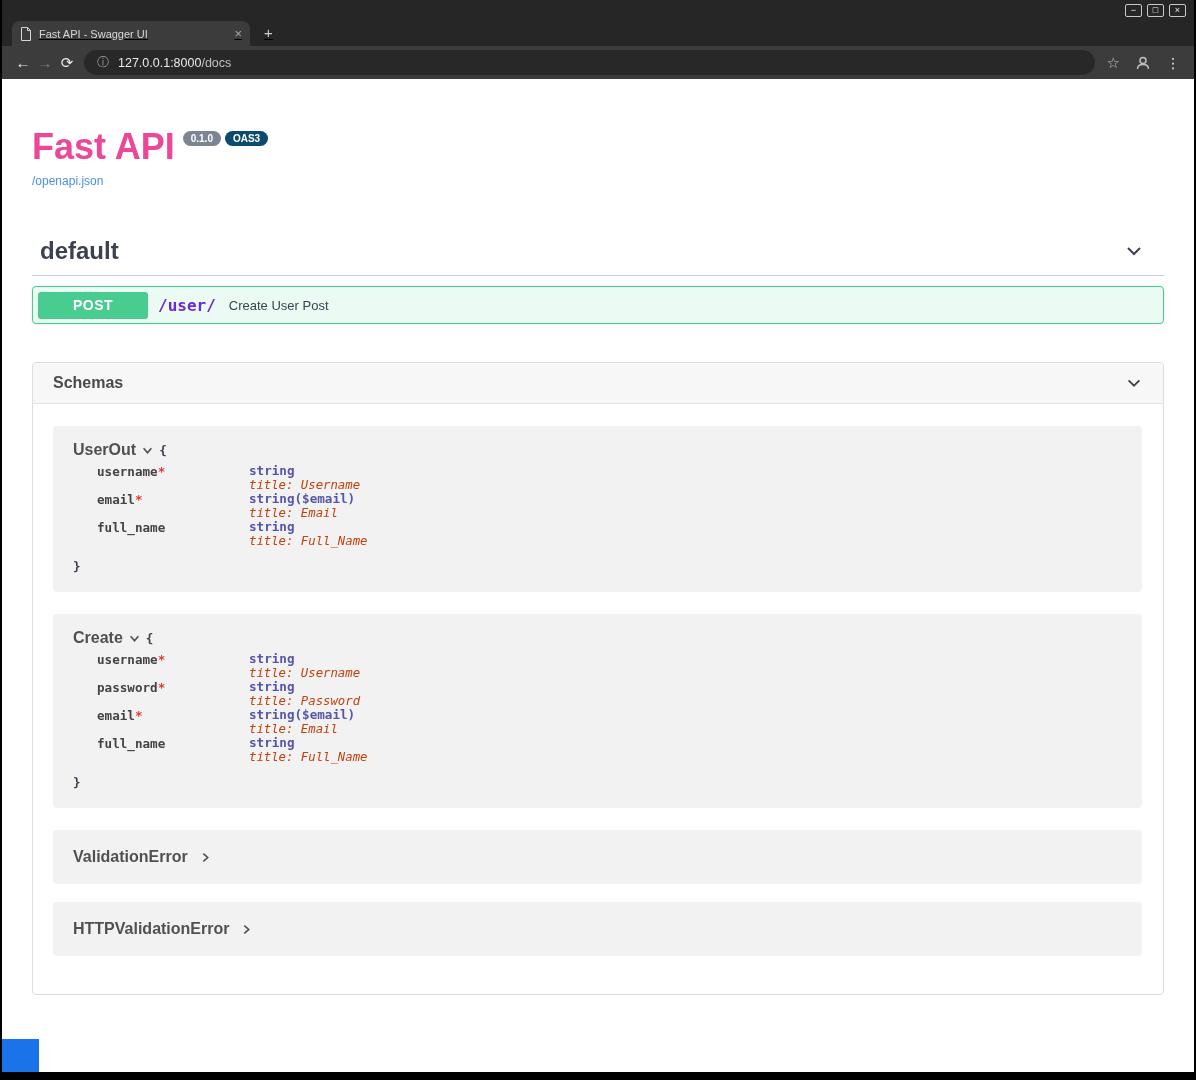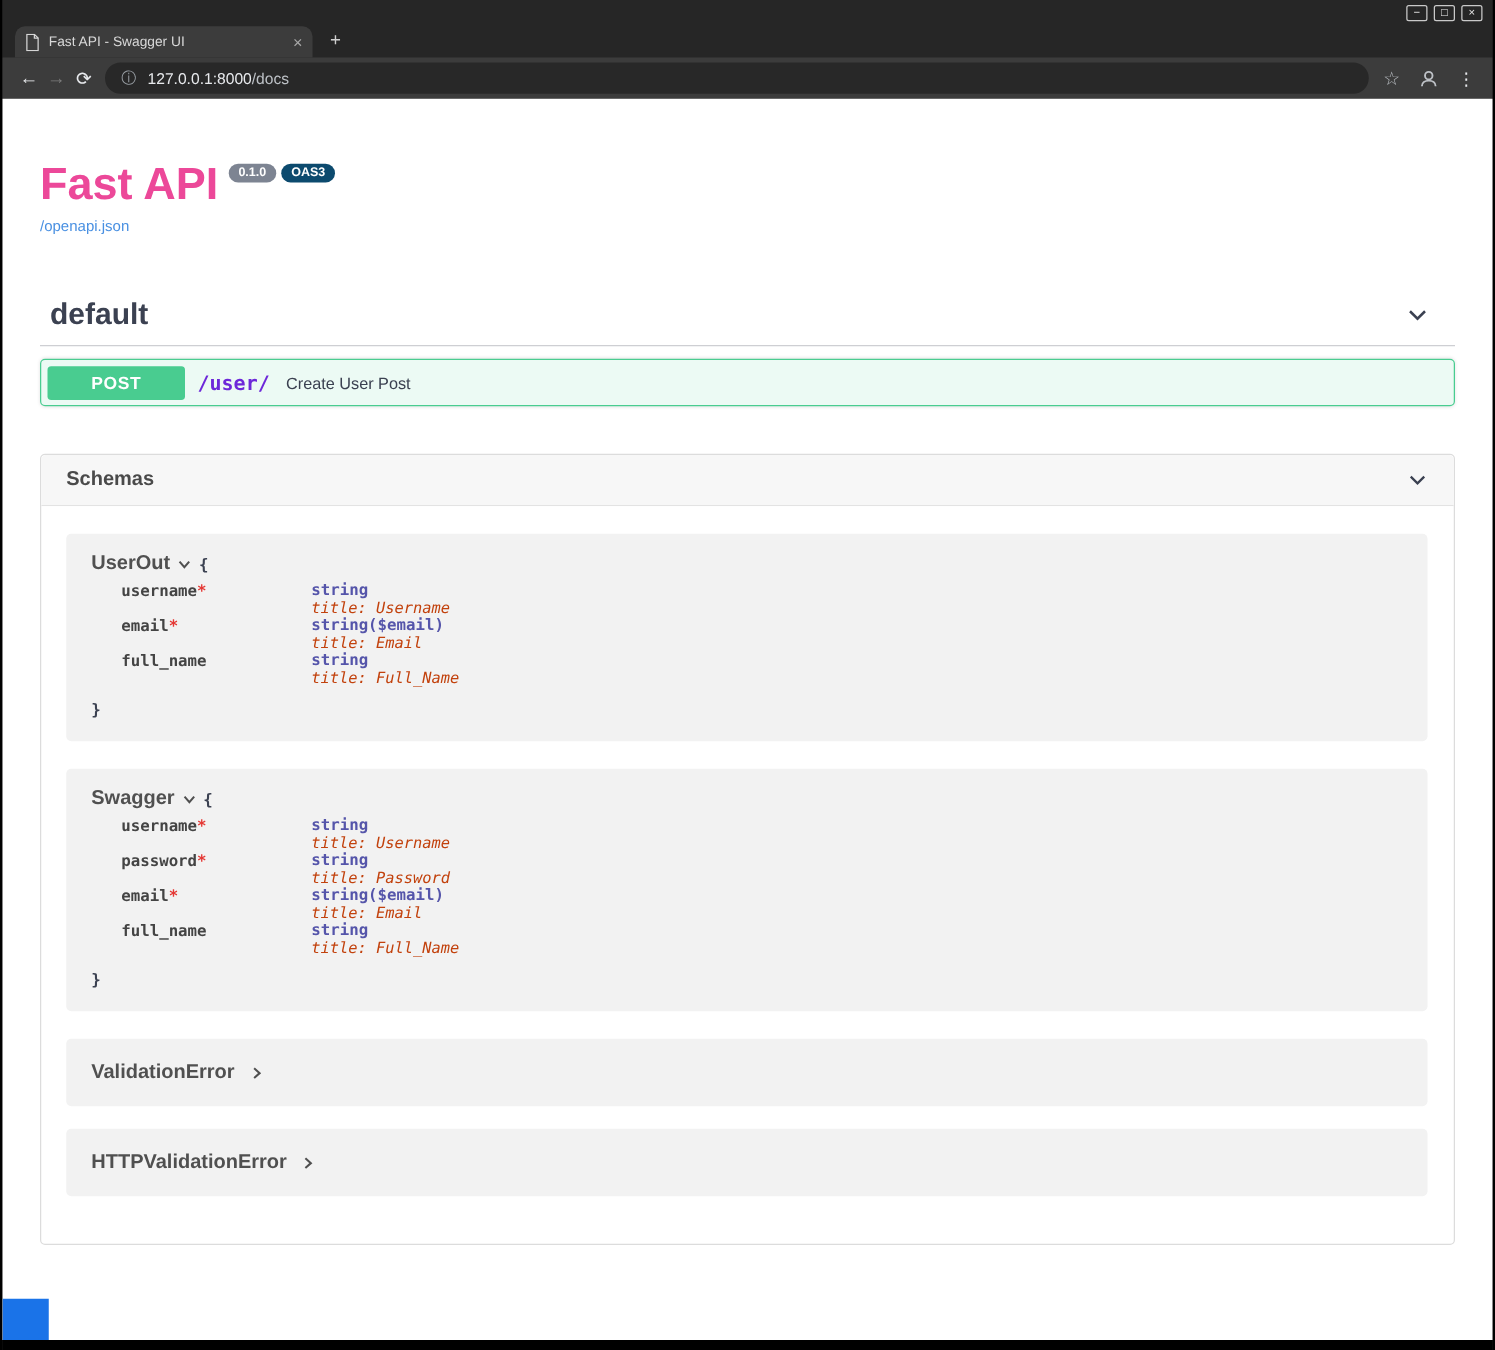--- a/index.html
+++ b/index.html
@@ -9,21 +9,21 @@
   .window { width:1196px; height:1080px; background:#262626; display:flex; flex-direction:column;
             border-left:2px solid #000; border-right:2px solid #000; }
 
   
   .titlebar { height:20px; display:flex; justify-content:flex-end; align-items:center;
               padding-right:8px; gap:5px; background:#262626; }
   .win-ctrl { width:17px; height:13px; border:1px solid #c9c9c9; border-radius:2px;
               color:#ececec; font-size:9px; line-height:11px; text-align:center; cursor:default; }
 
   
-  .tabstrip { height:26px; background:#262626; display:flex; align-items:flex-end; }
+  .tabstrip { height:26px; background:#262626; display:flex; align-items:flex-end;text-decoration:underline; }
   .tab { height:25px; width:238px; margin-left:10px; background:#3c3c3c;
          border-radius:8px 8px 0 0; display:flex; align-items:center; padding:0 8px; gap:7px; }
   .tab-title { flex:1; font-size:11px; color:#d8d8d8; white-space:nowrap; overflow:hidden; text-overflow:ellipsis; }
   .tab-close { color:#a8a8a8; font-size:13px; line-height:13px; }
   .new-tab { color:#cfcfcf; font-size:15px; margin:0 0 5px 14px; }
 
   
   .toolbar { height:33px; background:#3c3c3c; display:flex; align-items:center; padding:0 10px; }
   .nav-btn { width:22px; text-align:center; font-size:15px; color:#e8eaed; }
   .nav-btn.disabled { color:#7d7d7d; }
@@ -194,21 +194,21 @@
                 <div class="prop-type">string</div>
                 <div class="prop-title">title: Full_Name</div>
               </div>
             </div>
           </div>
           <div class="brace close-brace">}</div>
         </div>
 
         <div class="model-box">
           <div class="model-title-row">
-            <span class="model-name">Swagger</span>
+            <span class="model-name">Create</span>
             <svg class="chev" width="11" height="11" viewBox="0 0 20 20">
               <path d="M3 6 L10 14 L17 6" fill="none" stroke="#505050" stroke-width="3"></path>
             </svg>
             <span class="brace">{</span>
           </div>
           <div class="props">
             <div class="prop-row">
               <div class="prop-name"><span>username</span><span class="star">*</span></div>
               <div class="prop-def">
                 <div class="prop-type">string</div>

